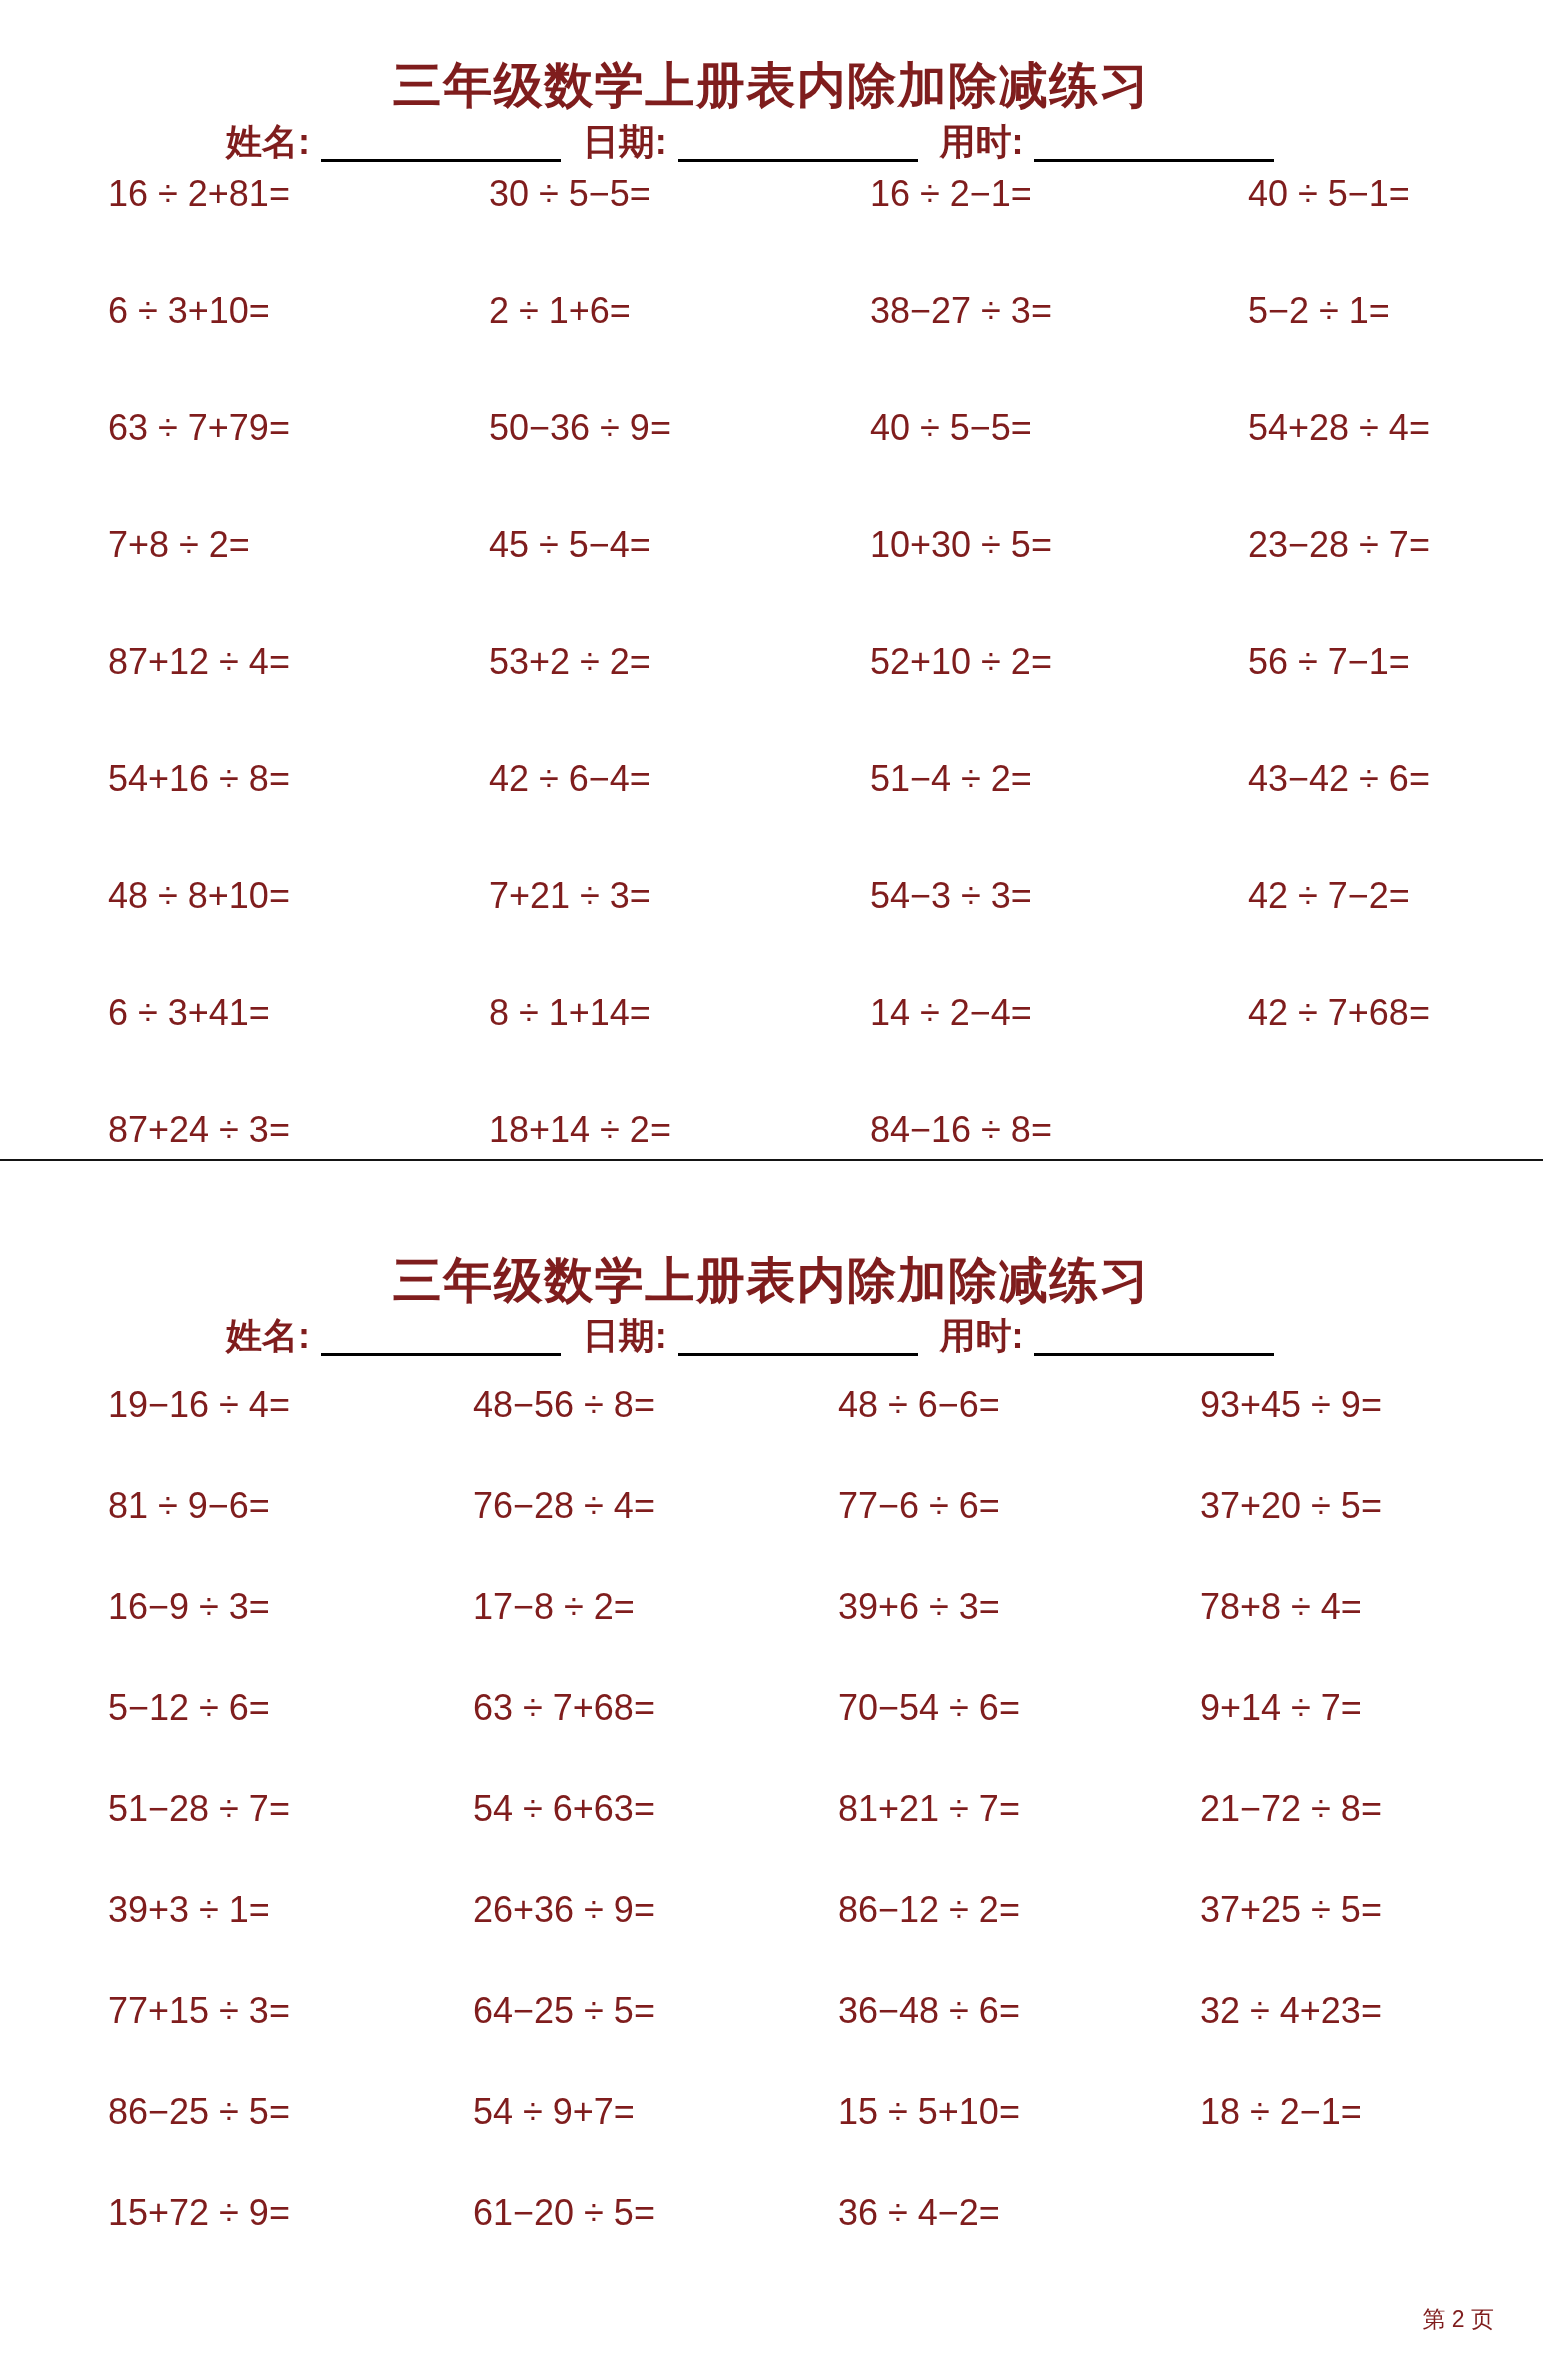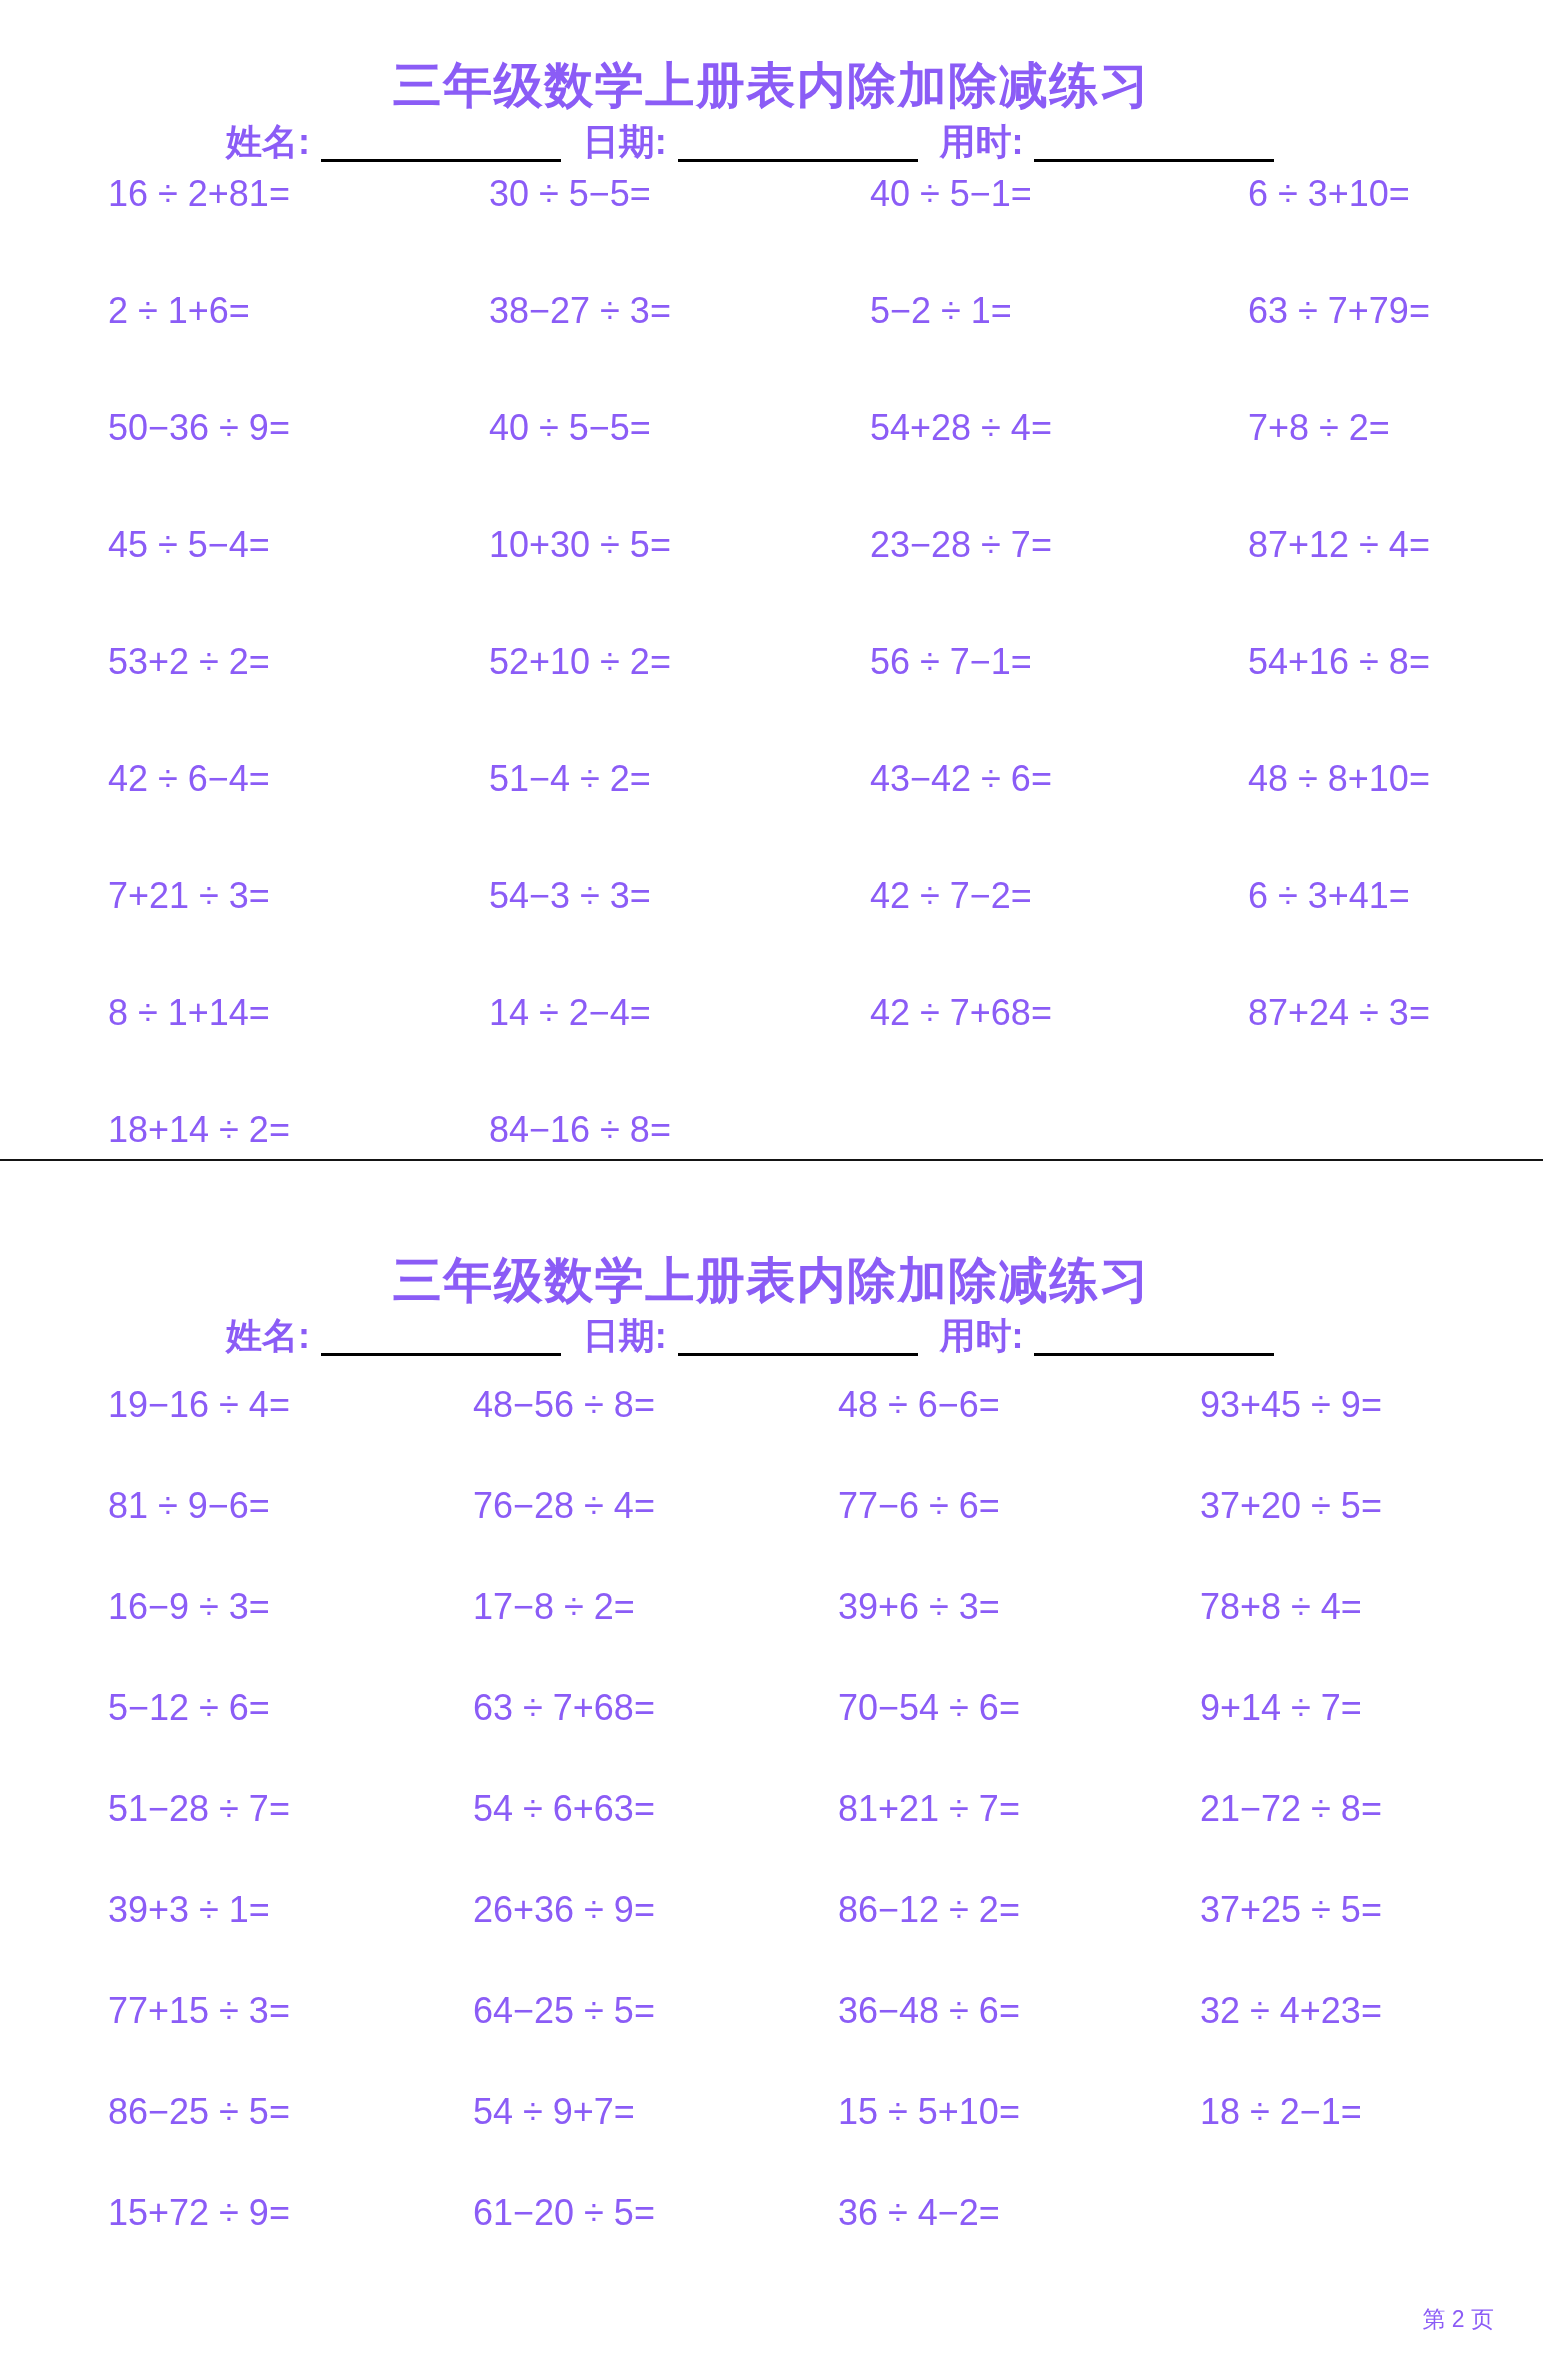--- a/index.html
+++ b/index.html
@@ -1,21 +1,21 @@
 <!DOCTYPE html>
 <html style="font-size:12.4px"><head>
 <meta charset="utf-8">
 <style>
   html, body { margin: 0; padding: 0; background: #ffffff; }
   .sheet {
     position: relative;
     width: 1543px;
     height: 2377px;
     background: #ffffff;
-    color: #8b5cf6;
+    color: #7f1d1d;
     font-family: "Liberation Sans", sans-serif;
     overflow: hidden;
   }
   .page-title {
     position: absolute;
     left: 0;
     width: 100%;
     text-align: center;
     font-size: 49px;
     font-weight: 700;
@@ -92,20 +92,21 @@
     <span class="blank"></span>
     <span class="label">日期:</span>
     <span class="blank"></span>
     <span class="label">用时:</span>
     <span class="blank"></span>
   </div>
 
   <div class="problem-grid grid-p1">
       <div class="cell">16 ÷ 2+81=</div>
       <div class="cell">30 ÷ 5−5=</div>
+      <div class="cell">16 ÷ 2−1=</div>
       <div class="cell">40 ÷ 5−1=</div>
       <div class="cell">6 ÷ 3+10=</div>
       <div class="cell">2 ÷ 1+6=</div>
       <div class="cell">38−27 ÷ 3=</div>
       <div class="cell">5−2 ÷ 1=</div>
       <div class="cell">63 ÷ 7+79=</div>
       <div class="cell">50−36 ÷ 9=</div>
       <div class="cell">40 ÷ 5−5=</div>
       <div class="cell">54+28 ÷ 4=</div>
       <div class="cell">7+8 ÷ 2=</div>

